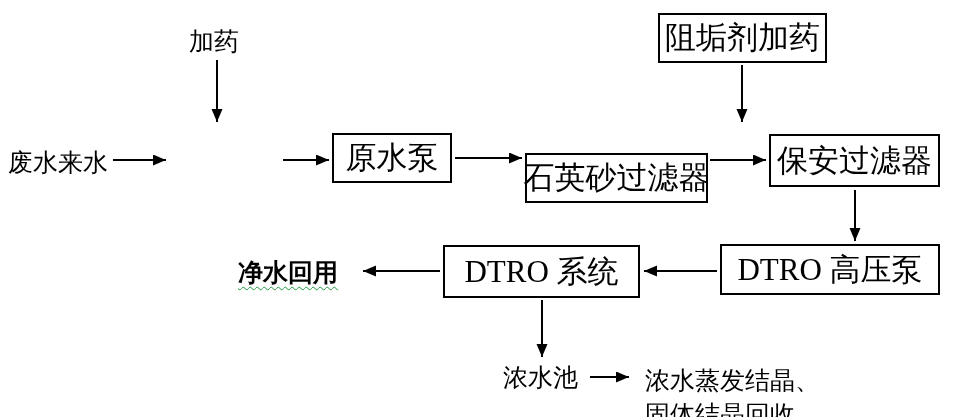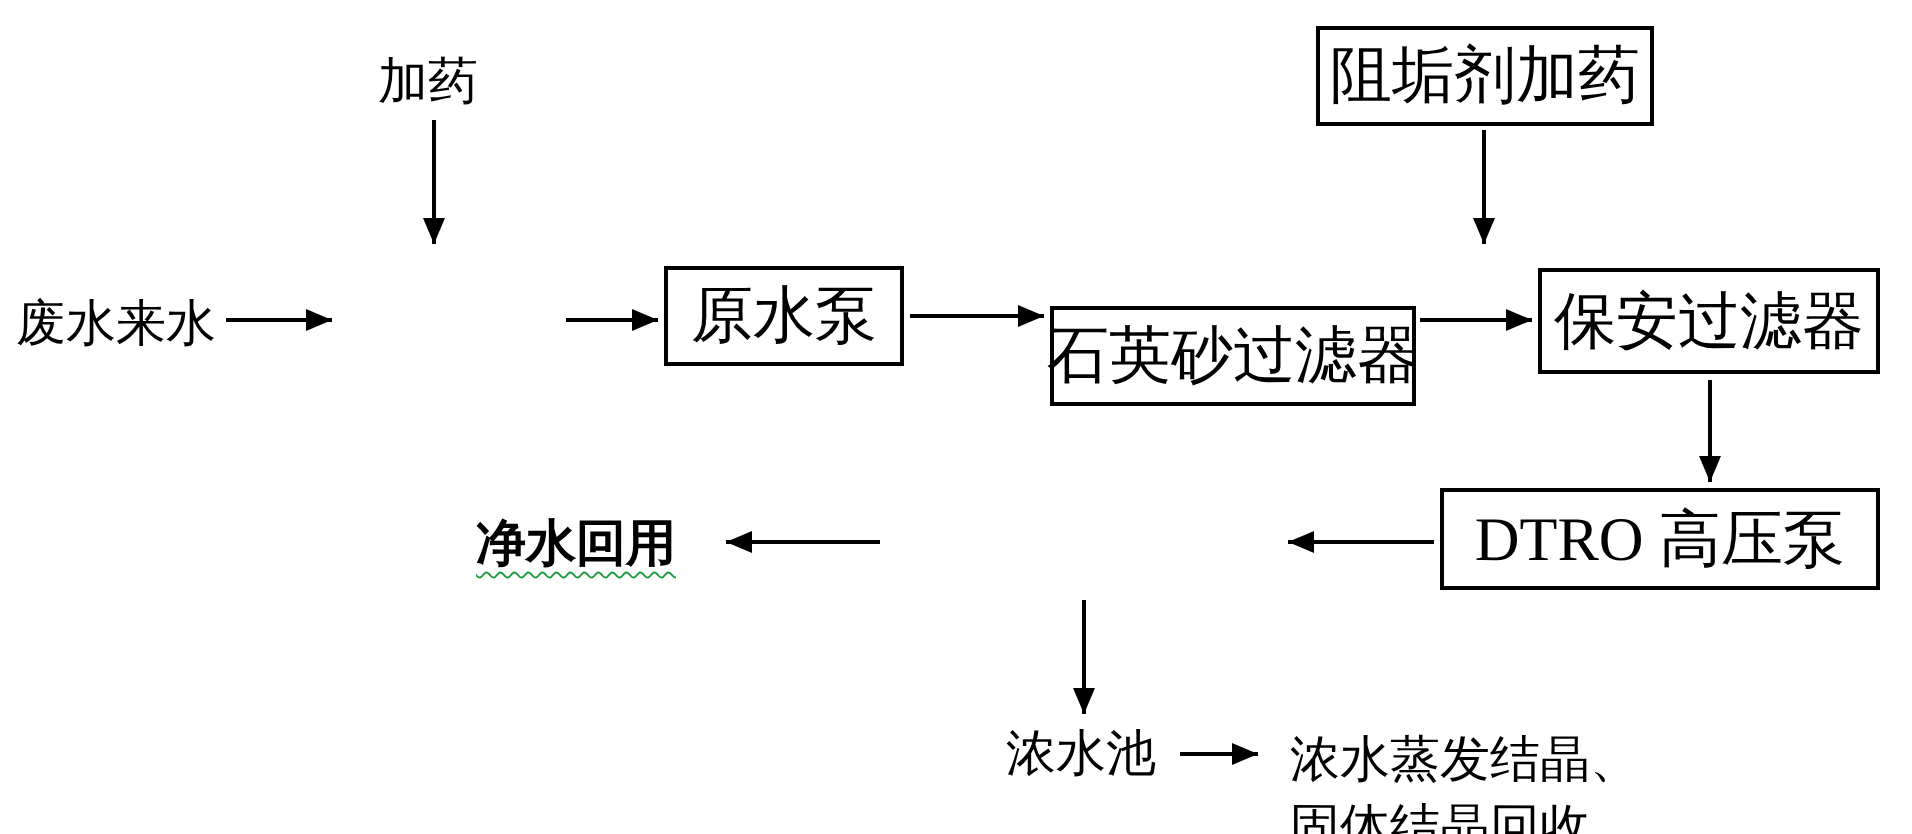--- a/index.html
+++ b/index.html
@@ -83,14 +83,15 @@
   <div class="node-box" style="left:658px;top:13px;width:169px;height:50px;">阻垢剂加药</div>
 
   <div class="node-box" style="left:332px;top:133px;width:120px;height:50px;text-align:right;">原水泵</div>
 
   <div class="node-box" style="left:525px;top:133px;width:183px;height:50px;margin-top:20px;">石英砂过滤器</div>
 
   <div class="node-box" style="left:769px;top:134px;width:171px;height:53px;">保安过滤器</div>
 
   <div class="node-box" style="left:720px;top:244px;width:220px;height:51px;">DTRO 高压泵</div>
 
+  <div class="node-box" style="left:443px;top:245px;width:197px;height:53px;">DTRO 系统</div>
 
 </div>
 
 </body></html>

